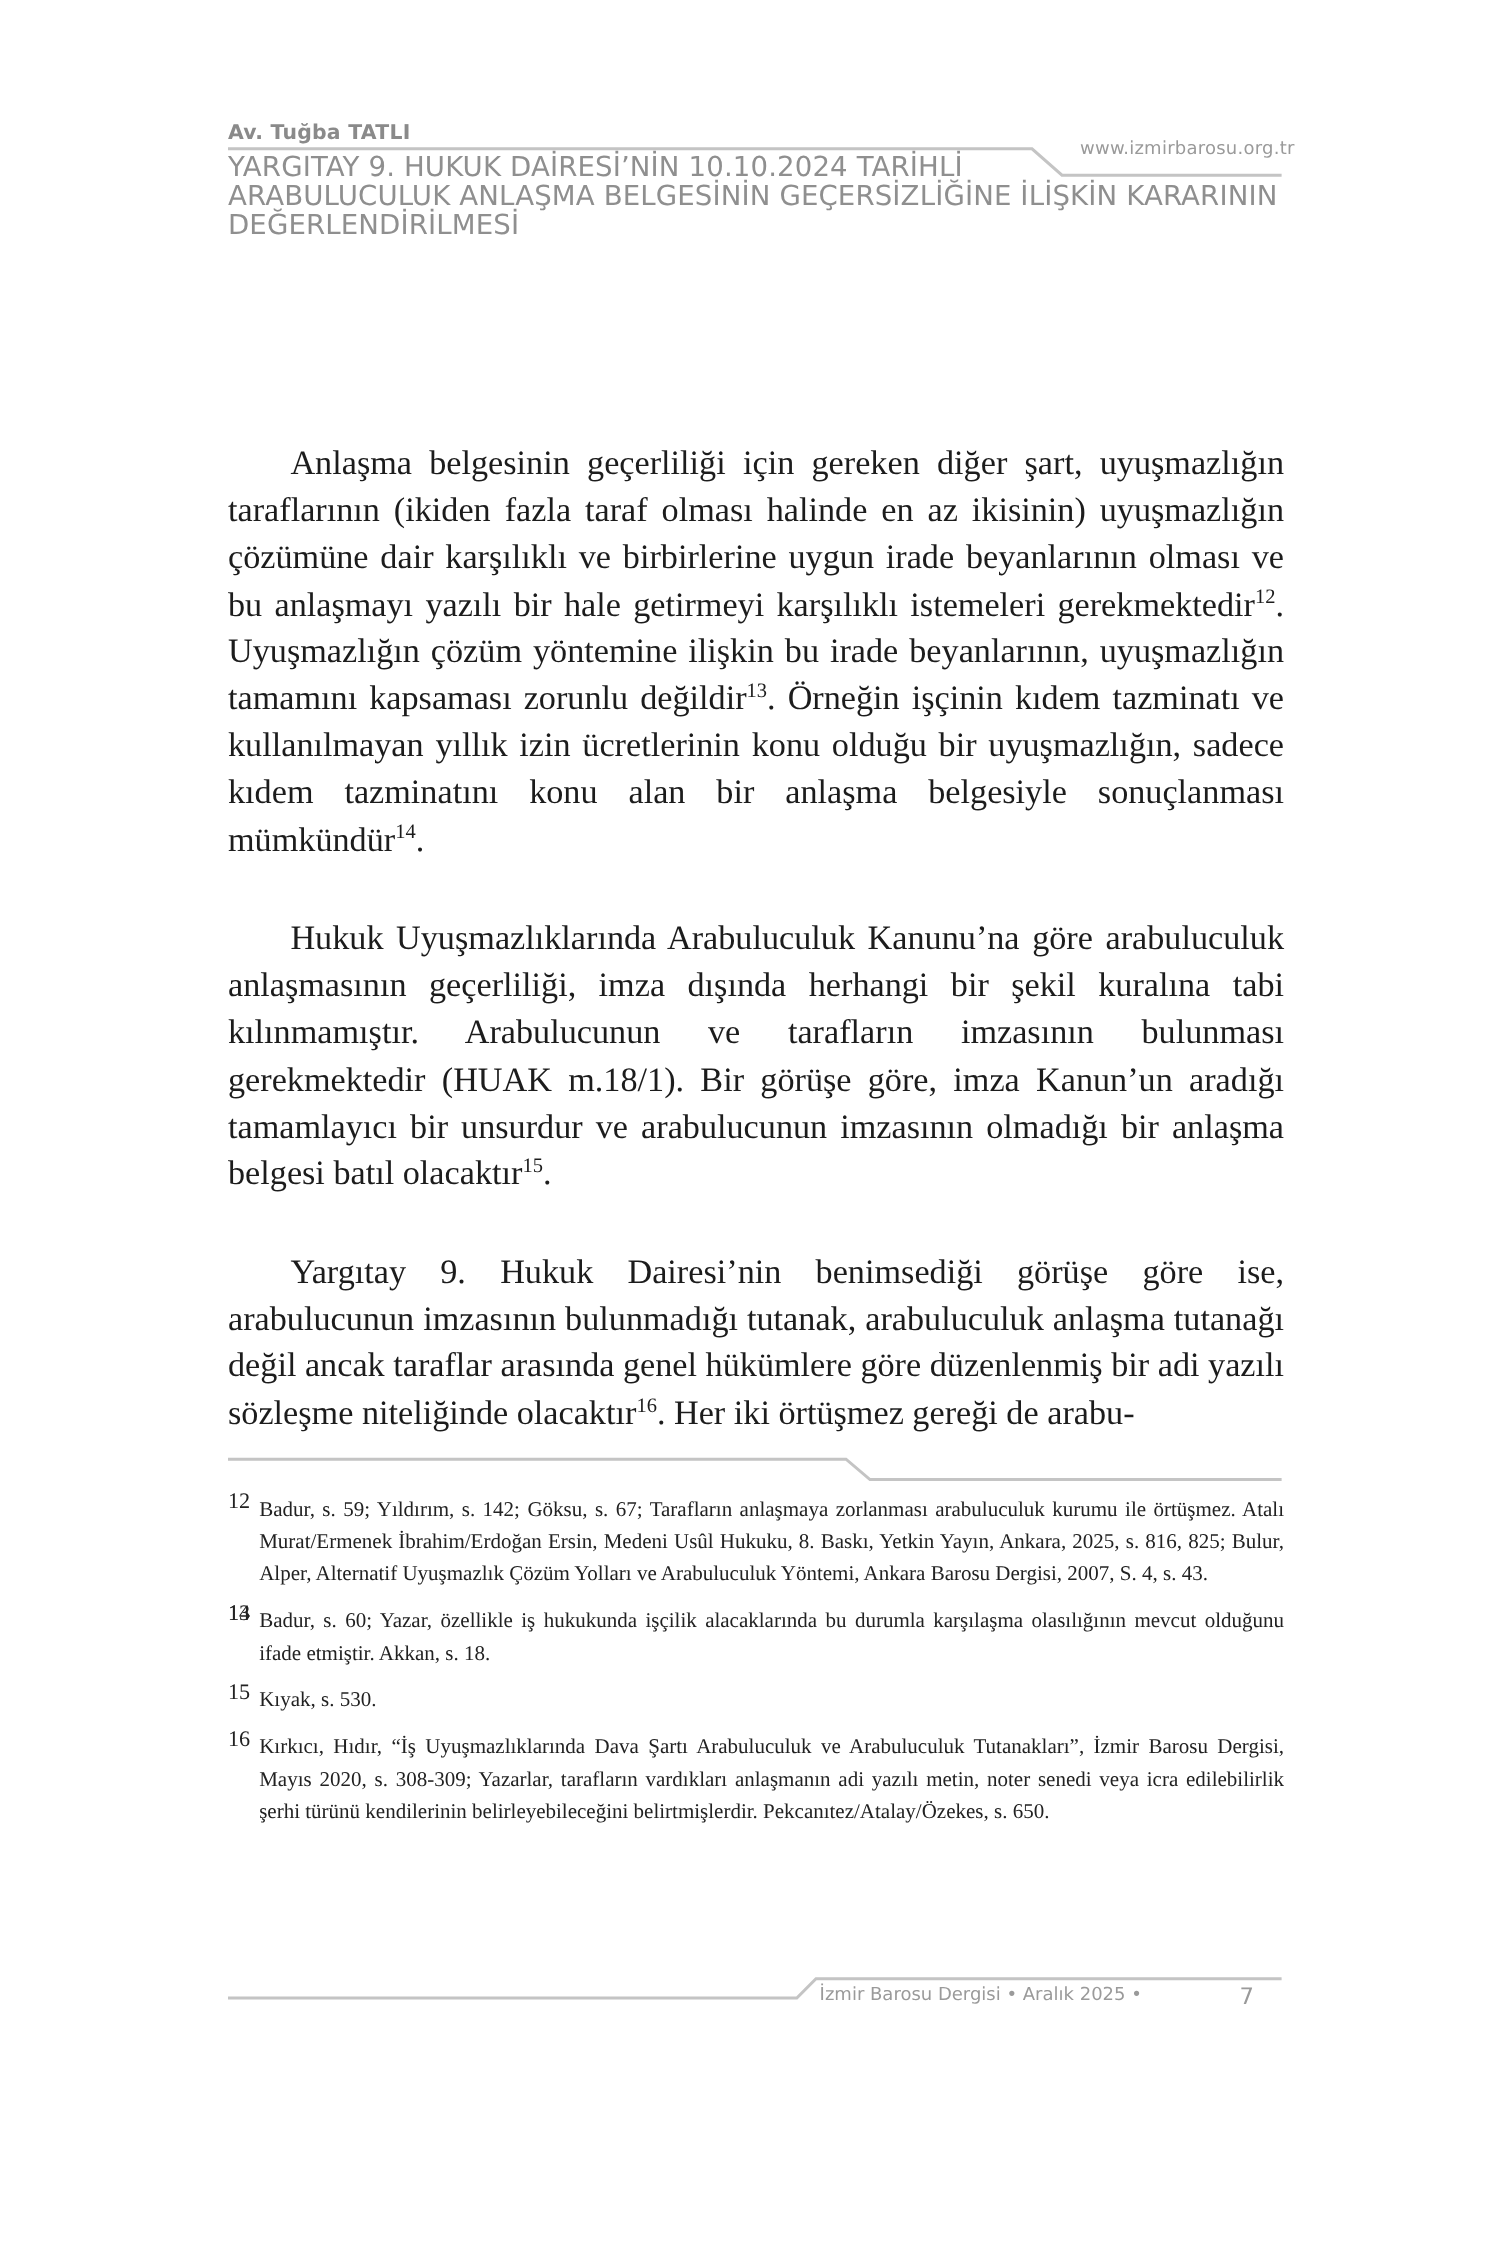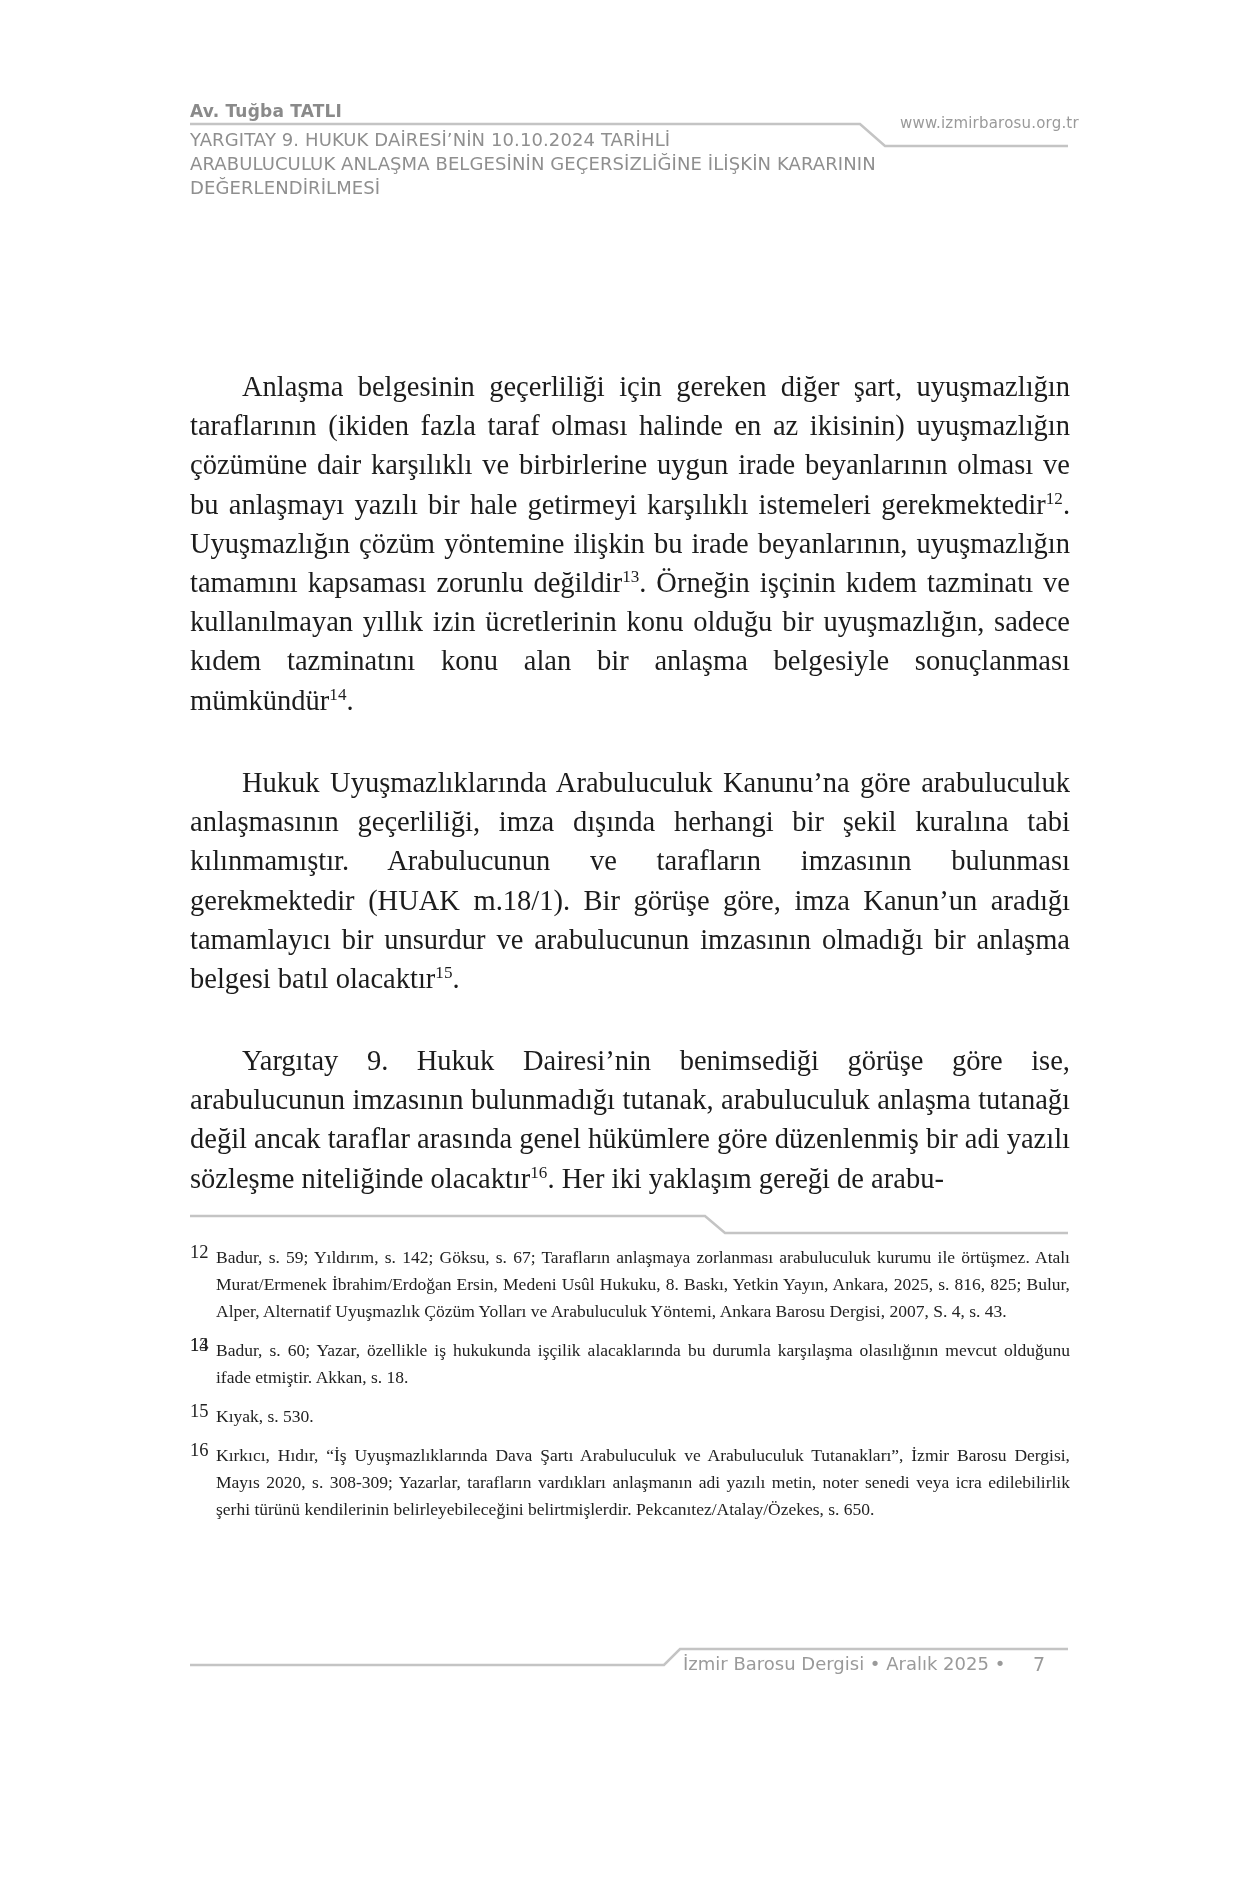--- a/index.html
+++ b/index.html
@@ -2,35 +2,35 @@
 <html><head>
   <meta charset="utf-8">
   <style>
     html, body { margin: 0; padding: 0; background: #ffffff; }
     body { width: 1260px; height: 1890px; position: relative; overflow: hidden; }
     .page { position: absolute; left: 0; top: 0; width: 1156px; height: 1890px; }
 
     
     .hdr-author { position: absolute; left: 190px; top: 101px; font-family: "DejaVu Sans", sans-serif; font-weight: bold; font-size: 17px; color: #8a8a8a; letter-spacing: 0.2px; }
     .hdr-url { position: absolute; left: 888px; top: 114px; font-family: "DejaVu Sans", sans-serif; font-size: 15px; color: #9a9a9a; letter-spacing: 0.2px; margin-left: 12px; }
-    .hdr-title { position: absolute; left: 190px; top: 128px; width: 800px; font-family: "DejaVu Sans", sans-serif; font-size: 18px; line-height: 24px; color: #8f8f8f; letter-spacing: 0.1px; }
+    .hdr-title { position: absolute; left: 190px; top: 128px; width: 800px; font-family: "DejaVu Sans", sans-serif; font-size: 23px; line-height: 24px; color: #8f8f8f; letter-spacing: 0.1px; }
     .hdr-title div { white-space: nowrap; }
     svg.rule { position: absolute; left: 0; top: 0; pointer-events: none; }
     .para { position: absolute; left: 190px; width: 880px; font-family: "Liberation Serif", serif; font-size: 28.5px; line-height: 39.2px; color: #1c1c1c; text-align: justify; }
     .para p { margin: 0; }
     .indent { text-indent: 52px; }
     sup { font-size: 60%; line-height: 0; vertical-align: super; }
 
     
     .fn { position: absolute; left: 190px; width: 880px; font-family: "Liberation Serif", serif; font-size: 17.5px; line-height: 27px; color: #222; }
     .fn-item { position: relative; padding-left: 26px; text-align: justify; margin: 0; }
     .fn-num { position: absolute; left: 0; top: -5px; font-size: 18.5px; }
 
     
-    .footer-text { position: absolute; left: 683px; top: 1653px; font-family: "DejaVu Sans", sans-serif; font-size: 18px; color: #9a9a9a; white-space: nowrap; }
+    .footer-text { position: absolute; left: 683px; top: 1653px; font-family: "DejaVu Sans", sans-serif; font-size: 15px; color: #9a9a9a; white-space: nowrap; }
     .footer-page { position: absolute; left: 1033px; top: 1653px; font-family: "DejaVu Sans", sans-serif; font-size: 19px; color: #9a9a9a; }
   </style>
 </head>
 <body>
 
 <div class="page">
 
   <svg class="rule" width="1260" height="1890">
     <polyline points="190,124 860,124 885,146 1068,146" fill="none" stroke="#c4c4c4" stroke-width="2.5"></polyline>
     <polyline points="190,1216 705,1216 725,1233 1068,1233" fill="none" stroke="#c4c4c4" stroke-width="2.5"></polyline>
@@ -48,21 +48,21 @@
 
   <div class="para" style="top:367px;">
     <p class="indent"><span>Anlaşma belgesinin geçerliliği için gereken diğer şart, uyuşmazlığın taraflarının (ikiden fazla taraf olması halinde en az ikisinin) uyuşmazlığın çözümüne dair karşılıklı ve birbirlerine uygun irade beyanlarının olması ve bu anlaşmayı yazılı bir hale getirmeyi karşılıklı istemeleri gerekmektedir</span><sup>12</sup><span>. Uyuşmazlığın çözüm yöntemine ilişkin bu irade beyanlarının, uyuşmazlığın tamamını kapsaması zorunlu değildir</span><sup>13</sup><span>. Örneğin işçinin kıdem tazminatı ve kullanılmayan yıllık izin ücretlerinin konu olduğu bir uyuşmazlığın, sadece kıdem tazminatını konu alan bir anlaşma belgesiyle sonuçlanması mümkündür</span><sup>14</sup><span>.</span></p>
   </div>
 
   <div class="para" style="top:763px;">
     <p class="indent"><span>Hukuk Uyuşmazlıklarında Arabuluculuk Kanunu’na göre arabuluculuk anlaşmasının geçerliliği, imza dışında herhangi bir şekil kuralına tabi kılınmamıştır. Arabulucunun ve tarafların imzasının bulunması gerekmektedir (HUAK m.18/1). Bir görüşe göre, imza Kanun’un aradığı tamamlayıcı bir unsurdur ve arabulucunun imzasının olmadığı bir anlaşma belgesi batıl olacaktır</span><sup>15</sup><span>.</span></p>
   </div>
 
   <div class="para" style="top:1041px;">
-    <p class="indent"><span>Yargıtay 9. Hukuk Dairesi’nin benimsediği görüşe göre ise, arabulucunun imzasının bulunmadığı tutanak, arabuluculuk anlaşma tutanağı değil ancak taraflar arasında genel hükümlere göre düzenlenmiş bir adi yazılı sözleşme niteliğinde olacaktır</span><sup>16</sup><span>. Her iki yaklaşım gereği de arabu-</span></p>
+    <p class="indent"><span>Yargıtay 9. Hukuk Dairesi’nin benimsediği görüşe göre ise, arabulucunun imzasının bulunmadığı tutanak, arabuluculuk anlaşma tutanağı değil ancak taraflar arasında genel hükümlere göre düzenlenmiş bir adi yazılı sözleşme niteliğinde olacaktır</span><sup>16</sup><span>. Her iki örtüşmez gereği de arabu-</span></p>
   </div>
 
   <div class="fn" style="top:1244px;">
     <p class="fn-item" style="margin-bottom:12px;">
       <span class="fn-num">12</span>
       <span>Badur, s. 59; Yıldırım, s. 142; Göksu, s. 67; Tarafların anlaşmaya zorlanması arabuluculuk kurumu ile örtüşmez. Atalı Murat/Ermenek İbrahim/Erdoğan Ersin, Medeni Usûl Hukuku, 8. Baskı, Yetkin Yayın, Ankara, 2025, s. 816, 825; Bulur, Alper, Alternatif Uyuşmazlık Çözüm Yolları ve Arabuluculuk Yöntemi, Ankara Barosu Dergisi, 2007, S. 4, s. 43.</span>
     </p>
     <p class="fn-item" style="margin-bottom:12px;">
       <span class="fn-num">13</span>
     </p>

